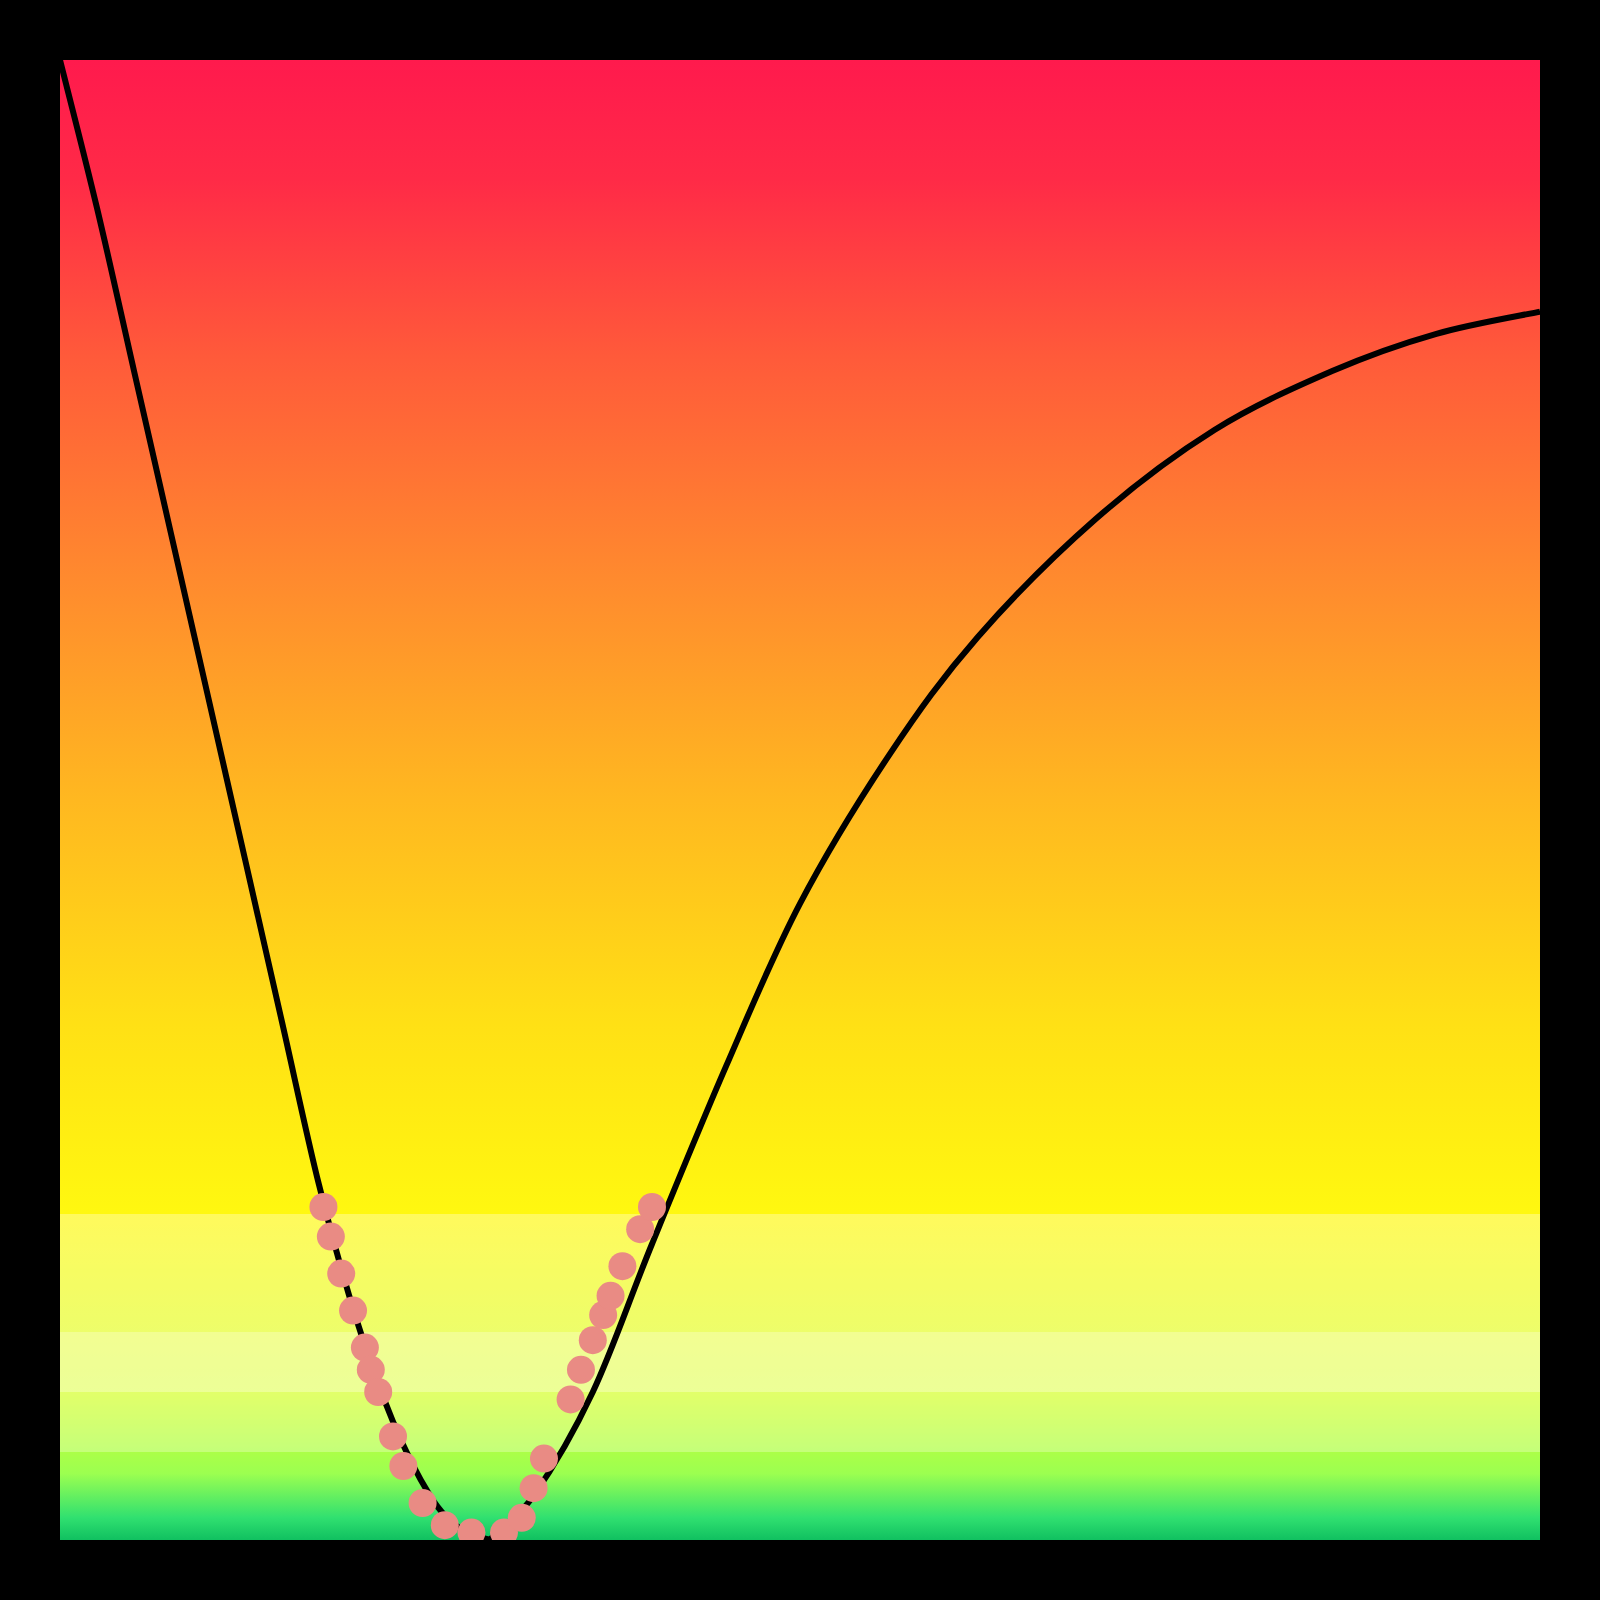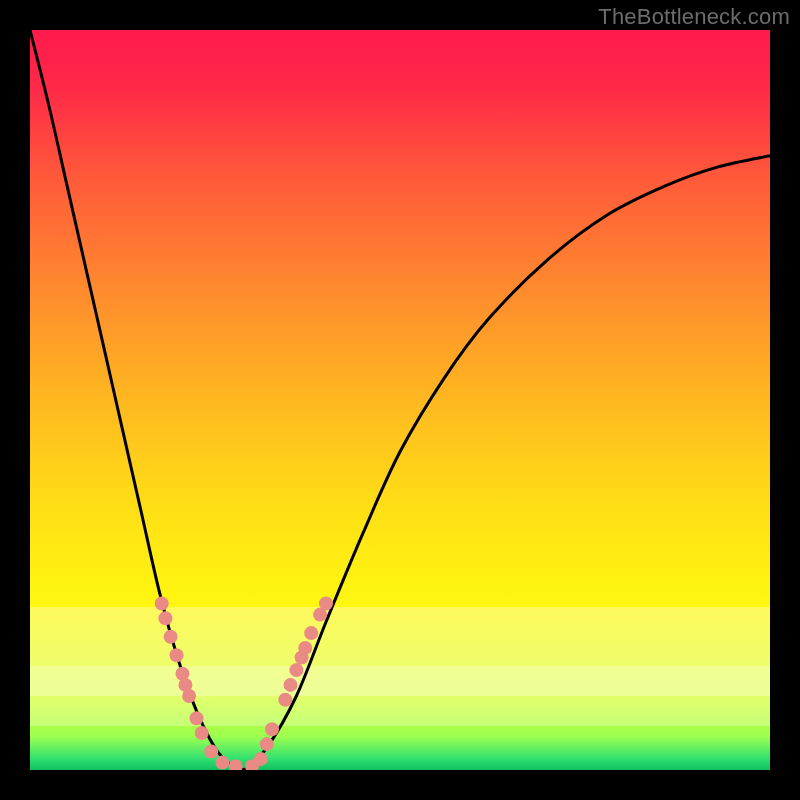--- a/index.html
+++ b/index.html
@@ -108,14 +108,13 @@
           <circle cx="266.40" cy="640.10" r="7" fill="#e98b84"></circle>
           <circle cx="271.58" cy="627.52" r="7" fill="#e98b84"></circle>
           <circle cx="275.28" cy="617.90" r="7" fill="#e98b84"></circle>
           <circle cx="281.20" cy="603.10" r="7" fill="#e98b84"></circle>
           <circle cx="290.08" cy="584.60" r="7" fill="#e98b84"></circle>
           <circle cx="296.00" cy="573.50" r="7" fill="#e98b84"></circle>
         </g>
     </svg>
   </div>
 
-  <div class="watermark">TheBottleneck.com</div>
 </div>
 
 </body></html>

